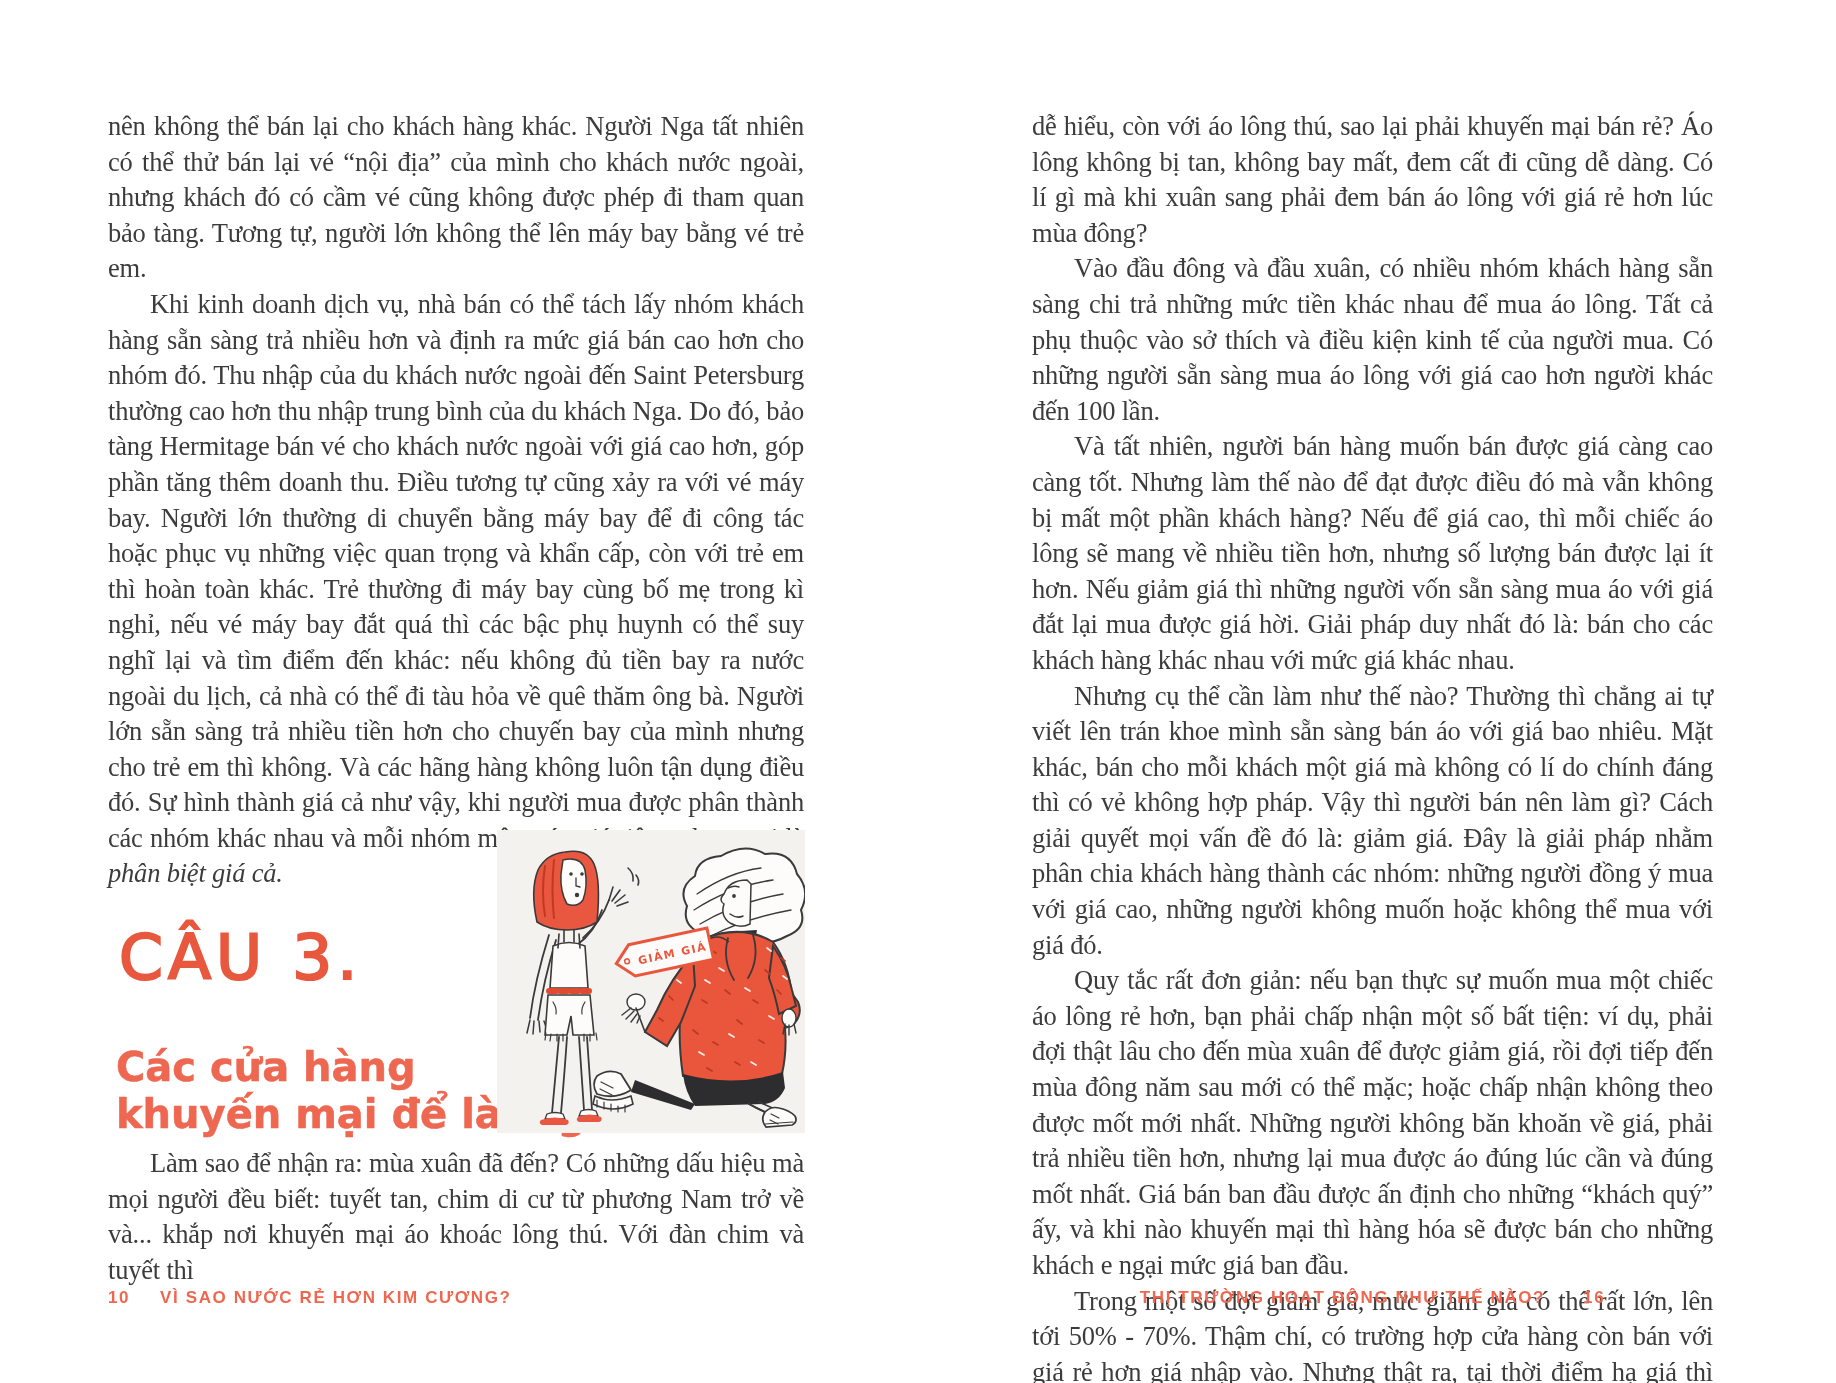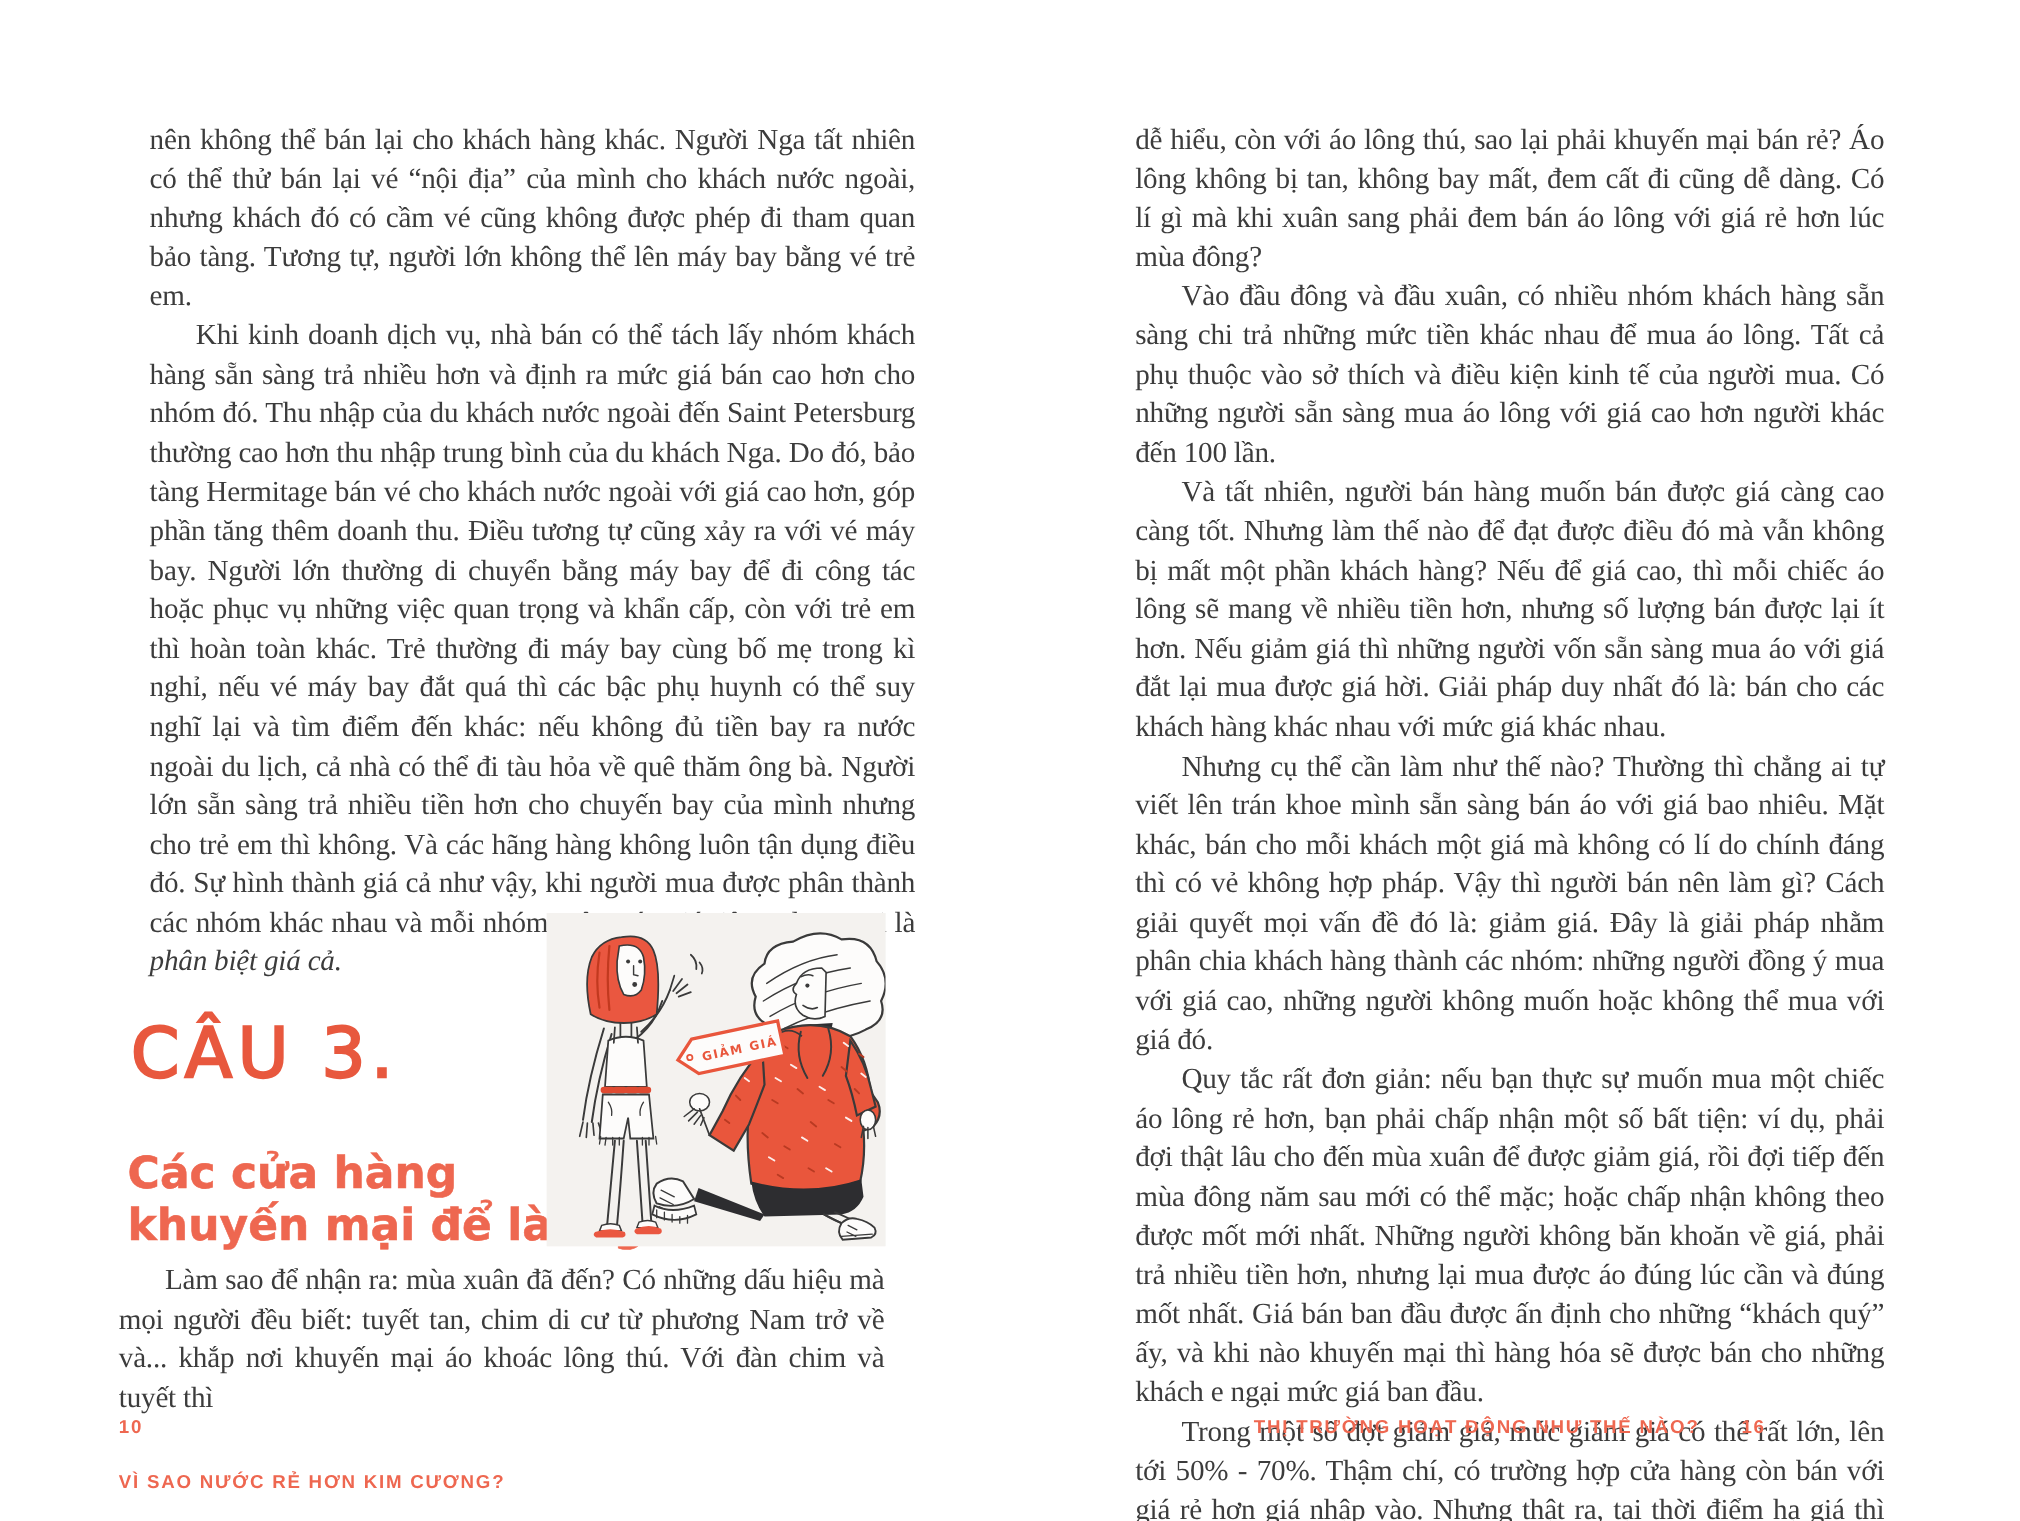--- a/index.html
+++ b/index.html
@@ -10,21 +10,21 @@
     font-family:"Liberation Serif", serif;
     color:#3c3c3c;
   }
   .bodycol { position:absolute; }
   .bodycol p {
     margin:0; font-size:26.5px; line-height:35.6px;
     text-align:justify; letter-spacing:-0.2px; color:#3c3c3c;
   }
   .bodycol p.indent { text-indent:42px; }
   .bodycol em { font-style:italic; }
-  .col-left  { left:108px; top:109px; width:696px;margin-left:28px; }
+  .col-left  { left:108px; top:109px; width:696px; }
   .col-right { left:1032px; top:109px; width:681px; }
 
   .chapter-heading {
     position:absolute; left:119px; top:925px;
     font-family:"DejaVu Sans", sans-serif;
     font-weight:normal; font-size:63px; line-height:66px;
     letter-spacing:5px; color:#e8583e;text-align:right;
     -webkit-text-stroke:2.2px #e8583e;
   }
   .chapter-subtitle {
@@ -40,21 +40,21 @@
     background:#f4f2ef;
   }
   .illustration-box svg { display:block; }
 
   .footer {
     position:absolute; top:1288px;
     font-family:"Liberation Sans", sans-serif;
     font-weight:bold; font-size:17px; letter-spacing:1.6px;
     color:#ee6750; display:flex; align-items:baseline;
   }
-  .footer-left  { left:108px; gap:30px;flex-direction:column; }
+  .footer-left  { left:108px; gap:30px; }
   .footer-right { left:1032px; width:681px; justify-content:center; gap:38px; }
 </style>
 </head>
 <body>
 
 <div class="spread">
 
   <div class="bodycol col-left">
     <p>nên không thể bán lại cho khách hàng khác. Người Nga tất nhiên có thể thử bán lại vé “nội địa” của mình cho khách nước ngoài, nhưng khách đó có cầm vé cũng không được phép đi tham quan bảo tàng. Tương tự, người lớn không thể lên máy bay bằng vé trẻ em.</p>
     <p class="indent"><span>Khi kinh doanh dịch vụ, nhà bán có thể tách lấy nhóm khách hàng sẵn sàng trả nhiều hơn và định ra mức giá bán cao hơn cho nhóm đó. Thu nhập của du khách nước ngoài đến Saint Petersburg thường cao hơn thu nhập trung bình của du khách Nga. Do đó, bảo tàng Hermitage bán vé cho khách nước ngoài với giá cao hơn, góp phần tăng thêm doanh thu. Điều tương tự cũng xảy ra với vé máy bay. Người lớn thường di chuyển bằng máy bay để đi công tác hoặc phục vụ những việc quan trọng và khẩn cấp, còn với trẻ em thì hoàn toàn khác. Trẻ thường đi máy bay cùng bố mẹ trong kì nghỉ, nếu vé máy bay đắt quá thì các bậc phụ huynh có thể suy nghĩ lại và tìm điểm đến khác: nếu không đủ tiền bay ra nước ngoài du lịch, cả nhà có thể đi tàu hỏa về quê thăm ông bà. Người lớn sẵn sàng trả nhiều tiền hơn cho chuyến bay của mình nhưng cho trẻ em thì không. Và các hãng hàng không luôn tận dụng điều đó. Sự hình thành giá cả như vậy, khi người mua được phân thành các nhóm khác nhau và mỗi nhóm một mức giá riêng, được gọi là </span><em>phân biệt giá cả.</em></p>

